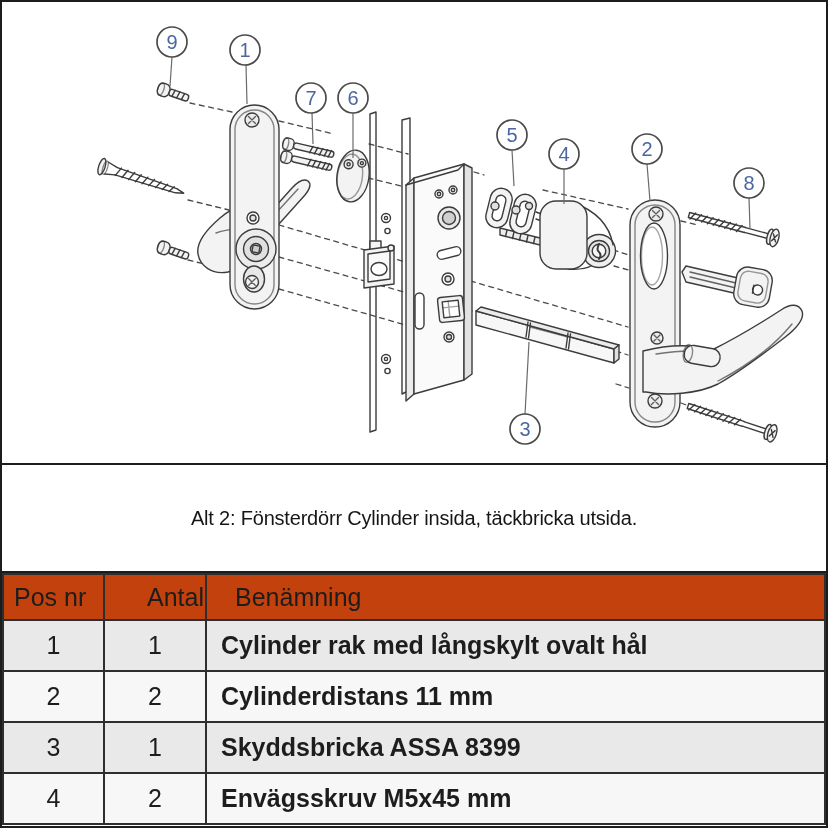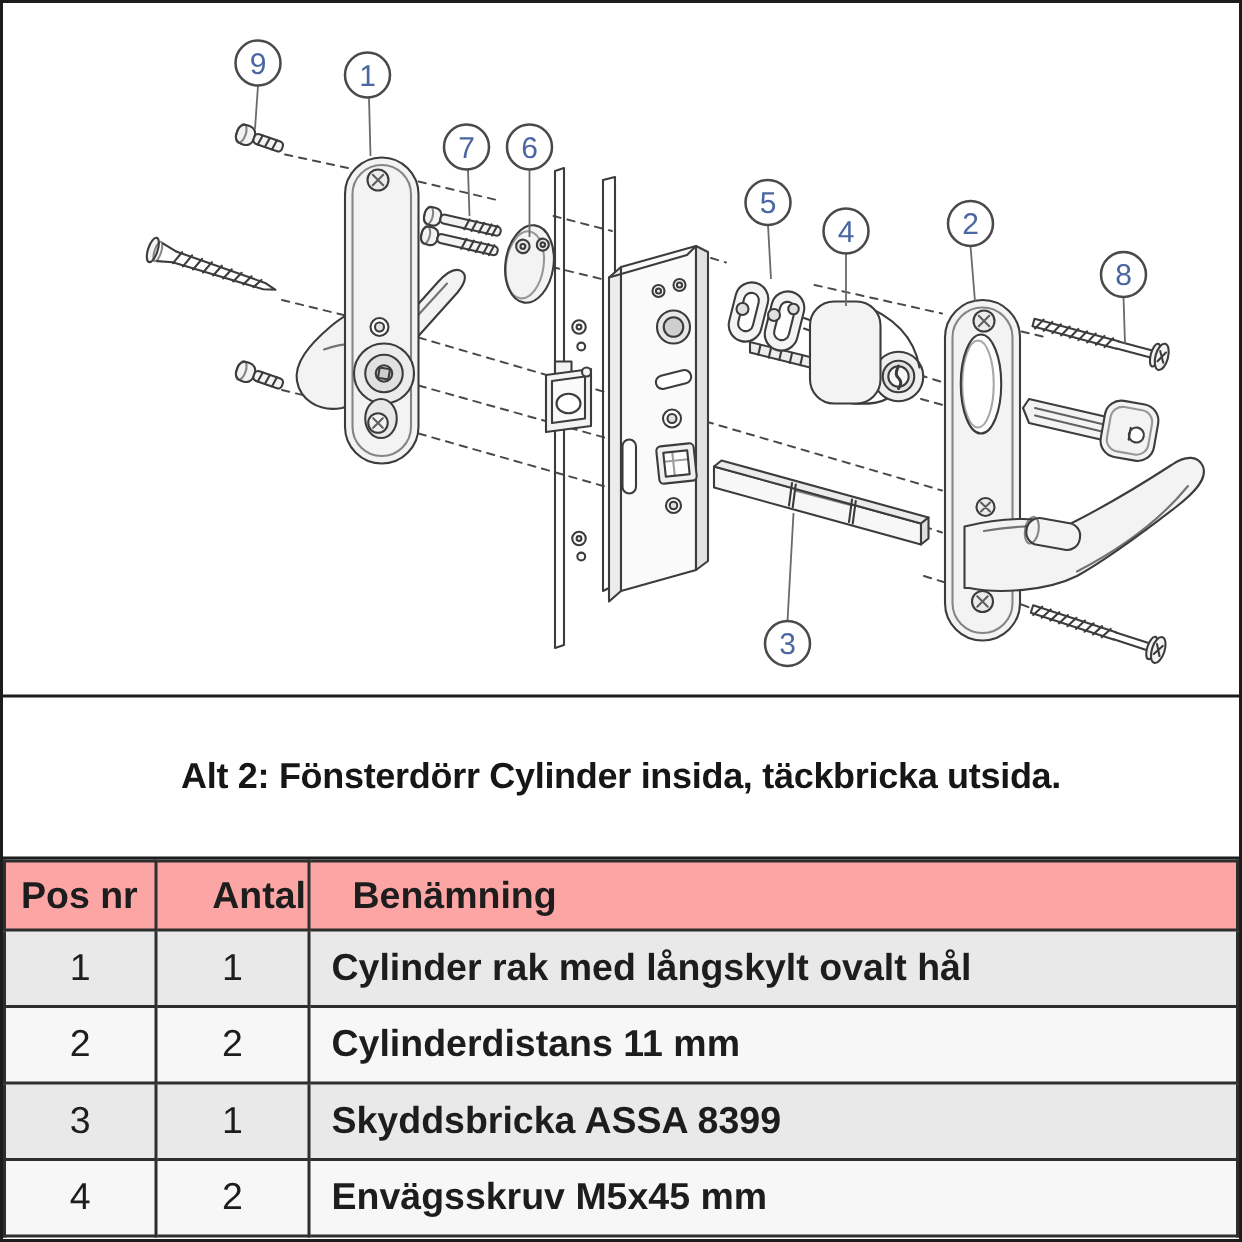--- a/index.html
+++ b/index.html
@@ -1,24 +1,24 @@
 <!DOCTYPE html>
 <html><head>
 <meta charset="utf-8">
 <style>
   html,body{margin:0;padding:0;background:#fff;}
   body{width:828px;height:828px;overflow:hidden;font-family:"Liberation Sans",sans-serif;}
   .page{width:828px;height:828px;box-sizing:border-box;border:2px solid #1c1c1c;background:#fff;}
   .figure-panel{height:461px;border-bottom:2px solid #1c1c1c;position:relative;background:#fff;}
   .figure-panel svg{display:block;}
   .caption-panel{height:106px;border-bottom:2px solid #1c1c1c;display:flex;align-items:center;justify-content:center;background:#fff;}
-  .caption-text{font-size:24px;color:#161616;letter-spacing:-0.2px;font-weight:bold;}
+  .caption-text{font-size:20px;color:#161616;letter-spacing:-0.2px;}
   table.parts{width:100%;border-collapse:collapse;table-layout:fixed;font-size:25px;color:#1d1d1d;}
   table.parts th,table.parts td{border:2px solid #2e2e2e;box-sizing:border-box;}
-  table.parts th{background:#fca5a5;font-weight:700;height:46px;}
+  table.parts th{background:#c2410c;font-weight:400;height:46px;}
   table.parts td{height:51px;}
   tr.r-odd td{background:#e9e9e9;}
   tr.r-even td{background:#f7f7f7;}
   .col-pos{width:101px;}
   .col-antal{width:102px;}
   th.h-pos{text-align:left;padding-left:10px;}
   th.h-antal{text-align:right;}
   th.h-ben{text-align:left;padding-left:28px;}
   td.c-pos,td.c-antal{text-align:center;}
   td.c-ben{font-weight:bold;padding-left:14px;text-align:left;}

